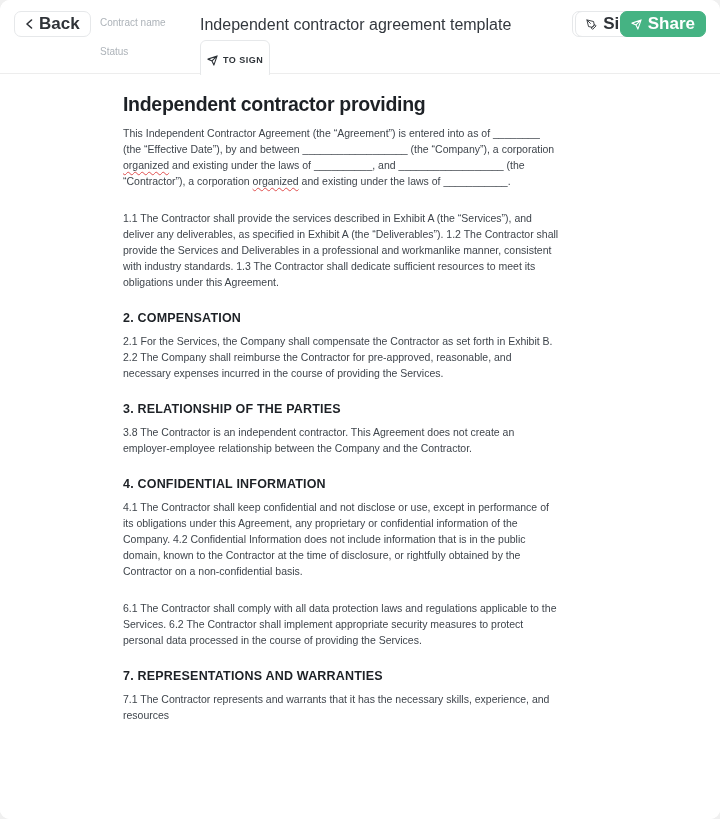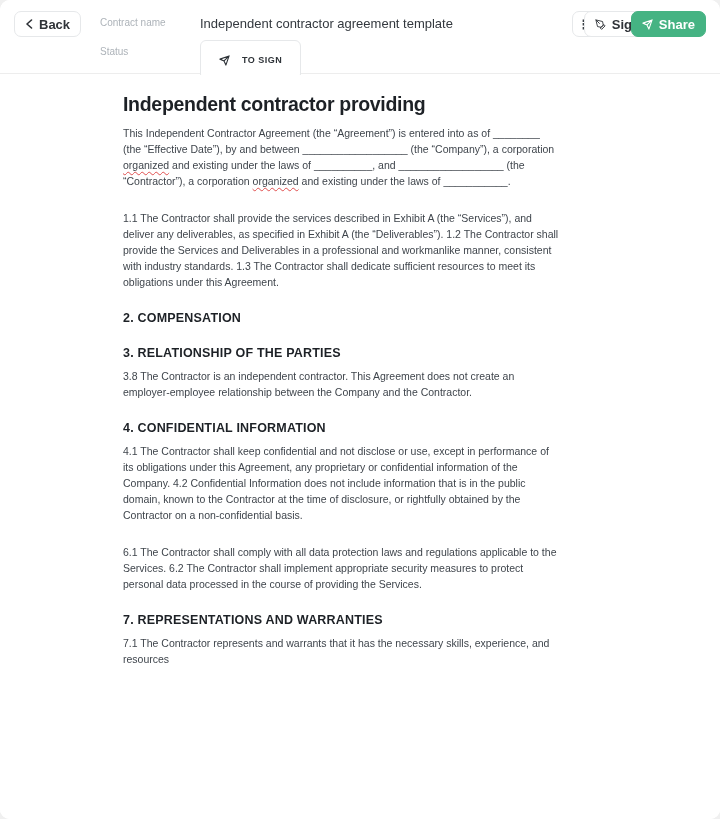--- a/index.html
+++ b/index.html
@@ -19,45 +19,45 @@
 
   
   .header {
     position: absolute; top: 0; left: 0; right: 0;
     height: 74px; background: #fff;
     border-bottom: 1px solid #ededed;
   }
   .btn {
     display: inline-flex; align-items: center; gap: 6px;
     background: #fff; border: 1px solid #e6e8ea; border-radius: 7px;
-    font-family: inherit; font-size: 13px; font-weight: bold; color: #2f3338;
+    font-family: inherit; font-size: 17px; font-weight: bold; color: #2f3338;
     height: 26px; padding: 0 10px; cursor: pointer;
   }
   .back-btn { position: absolute; left: 14px; top: 11px; }
   .kebab-btn { position: absolute; right: 124px; top: 11px; width: 24px; padding: 0; justify-content: center; font-size: 13px; color: #3a3f45; }
   .sign-btn { position: absolute; right: 69px; top: 11px; }
   .share-btn {
     position: absolute; right: 14px; top: 11px;
     background: #45b383; border-color: #45b383; color: #fff; margin-left: 32px;
   }
   .field-label {
     position: absolute; left: 100px;
     font-size: 10px; color: #adb3b9;
   }
   .contract-name-label { top: 17px; }
   .status-label { top: 46px; }
   .contract-title {
     position: absolute; left: 200px; top: 16px;
-    font-size: 13px; color: #33383e;
+    font-size: 16px; color: #33383e;
   }
   .status-badge {
     position: absolute; left: 200px; top: 40px;
-    display: inline-flex; align-items: center; gap: 12px;
+    display: inline-flex; align-items: center; gap: 5px;
     border: 1px solid #e6e8ea; border-radius: 6px; background: #fff;
-    height: 40px; padding: 0 18px;
+    height: 40px; padding: 0 6px;
     font-size: 9px; font-weight: bold; letter-spacing: 0.5px; color: #2e3338;
   }
   .icon { display: inline-flex; align-items: center; justify-content: center; }
   .icon svg { display: block; }
 
   
   .doc {
     position: absolute; top: 75px; left: 0; right: 0; bottom: 0;
     background: #fff; overflow: hidden;
   }
@@ -146,20 +146,21 @@
       <h1 class="doc-title">Independent contractor providing</h1>
 
       <p><span>This Independent Contractor Agreement (the “Agreement”) is entered into as of ________ (the “Effective Date”), by and between __________________ (the “Company”), a corporation </span><span class="misspelled">organized</span><span> and existing under the laws of __________, and __________________ (the “Contractor”), a corporation </span><span class="misspelled">organized</span><span> and existing under the laws of ___________.</span></p>
 
       <div class="section">
         <p>1.1 The Contractor shall provide the services described in Exhibit A (the “Services”), and deliver any deliverables, as specified in Exhibit A (the “Deliverables”). 1.2 The Contractor shall provide the Services and Deliverables in a professional and workmanlike manner, consistent with industry standards. 1.3 The Contractor shall dedicate sufficient resources to meet its obligations under this Agreement.</p>
       </div>
 
       <div class="section">
         <h2>2. COMPENSATION</h2>
+        <p>2.1 For the Services, the Company shall compensate the Contractor as set forth in Exhibit B. 2.2 The Company shall reimburse the Contractor for pre-approved, reasonable, and necessary expenses incurred in the course of providing the Services.</p>
       </div>
 
       <div class="section">
         <h2>3. RELATIONSHIP OF THE PARTIES</h2>
         <p>3.8 The Contractor is an independent contractor. This Agreement does not create an employer-employee relationship between the Company and the Contractor.</p>
       </div>
 
       <div class="section">
         <h2>4. CONFIDENTIAL INFORMATION</h2>
         <p>4.1 The Contractor shall keep confidential and not disclose or use, except in performance of its obligations under this Agreement, any proprietary or confidential information of the Company. 4.2 Confidential Information does not include information that is in the public domain, known to the Contractor at the time of disclosure, or rightfully obtained by the Contractor on a non-confidential basis.</p>

